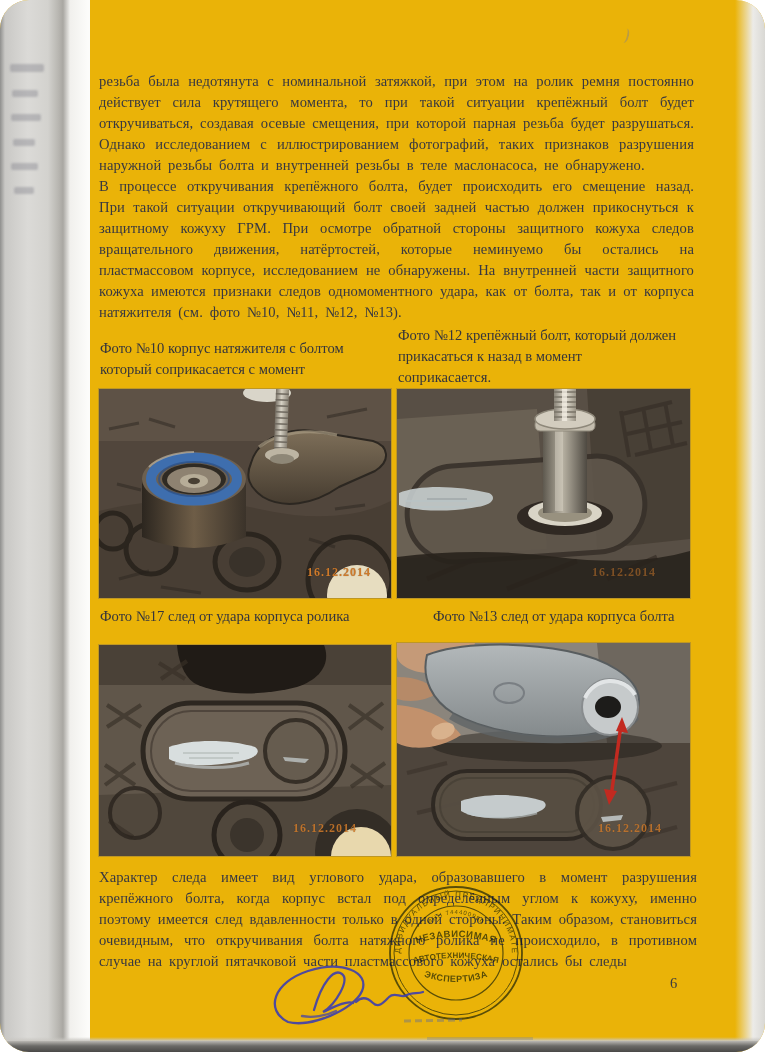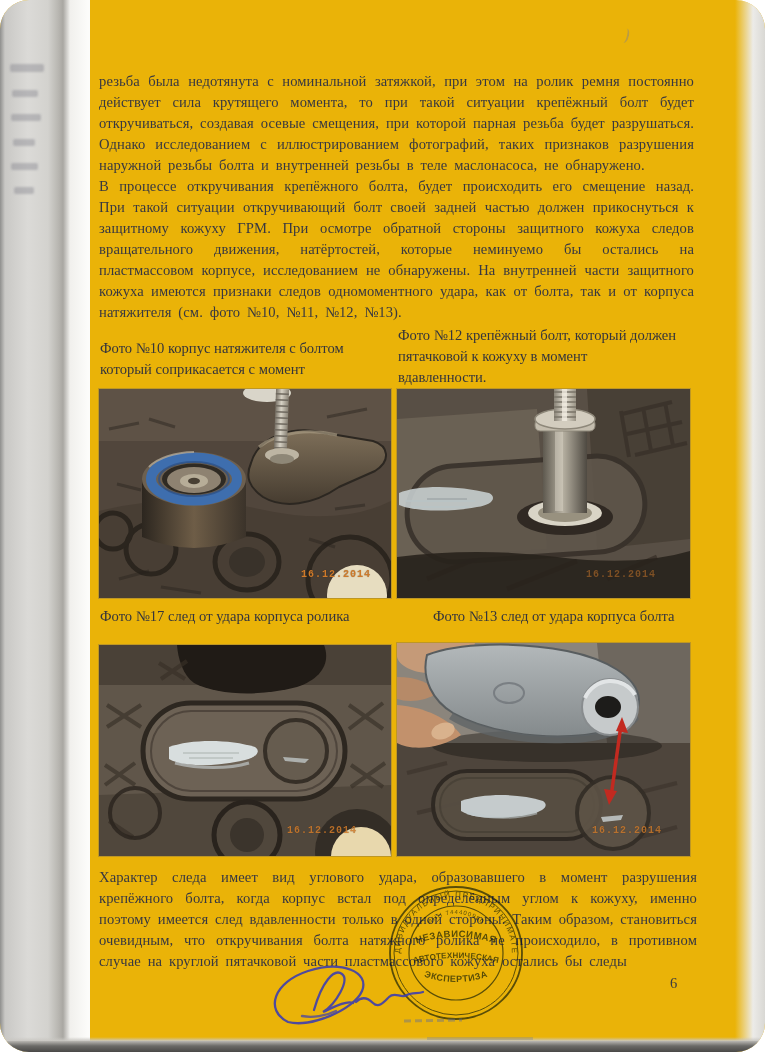--- a/index.html
+++ b/index.html
@@ -24,21 +24,21 @@
     position:absolute;left:99px;width:595px;font-size:14.6px;line-height:21px;
     text-align:justify;word-spacing:3px;letter-spacing:.1px;color:#383841;
   }
   .body-text p{margin:0;}
   .caption{position:absolute;font-size:14.6px;line-height:21px;color:#35353c;}
   .caption div{white-space:nowrap;}
   .photo{position:absolute;overflow:hidden;box-shadow:0 0 0 1px rgba(110,100,88,.35);background:#4a4138;}
   .photo svg{display:block;}
   .photo-date{
     position:absolute;right:20px;bottom:18px;
-    font-family:Liberation Mono, monospace;font-weight:bold;font-size:10px;
+    font-family:Liberation Serif, serif;font-weight:bold;font-size:12px;
     color:#cf7a2a;letter-spacing:1px;text-shadow:0 0 1px rgba(0,0,0,.4);text-align:right;
   }
   .page-number{position:absolute;left:670px;top:975px;font-size:14.5px;color:#3a3a42;}
   .stamp{position:absolute;left:386px;top:883px;width:140px;height:140px;opacity:.8;mix-blend-mode:multiply;}
   .signature{position:absolute;left:260px;top:950px;width:185px;height:95px;opacity:.9;}
   .dash-mark-1{position:absolute;left:404px;top:1019px;width:58px;height:3px;transform:rotate(-1deg);
     background:repeating-linear-gradient(90deg,rgba(100,110,145,.45) 0 7px,rgba(100,110,145,0) 7px 11px);}
   .dash-mark-2{position:absolute;left:427px;top:1037px;width:106px;height:3px;background:rgba(115,125,150,.32);filter:blur(.6px);}
   .dust{position:absolute;left:621px;top:28px;width:6px;height:15px;border-right:2px solid rgba(128,128,140,.45);
     border-radius:50%;transform:rotate(14deg);}
@@ -64,22 +64,22 @@
     <p>резьба была недотянута с номинальной затяжкой,  при этом на ролик ремня  постоянно действует сила крутящего момента, то при такой ситуации крепёжный болт будет откручиваться, создавая осевые смещения, при которой  парная резьба будет разрушаться. Однако исследованием с иллюстрированием фотографий, таких признаков  разрушения наружной резьбы болта и внутренней резьбы в теле маслонасоса, не обнаружено.</p>
     <p>В процессе откручивания крепёжного болта, будет происходить его смещение назад. При такой ситуации откручивающий болт своей задней частью должен прикоснуться к защитному кожуху ГРМ. При осмотре обратной стороны защитного кожуха следов вращательного движения, натёртостей, которые неминуемо бы остались на пластмассовом корпусе,  исследованием не обнаружены. На внутренней части защитного кожуха имеются признаки следов одномоментного удара, как от болта, так и от корпуса натяжителя (см. фото №10, №11, №12, №13).</p>
   </div>
 
   <div class="caption" style="left:100px;top:325px;width:290px;margin-top:13px;">
     <div>Фото №10 корпус натяжителя с болтом</div>
     <div>который соприкасается с момент</div>
   </div>
   <div class="caption" style="left:398px;top:325px;width:292px;">
     <div>Фото №12 крепёжный болт, который должен</div>
-    <div>пятачковой к кожуху в момент</div>
-    <div>вдавленности.</div>
+    <div>прикасаться к назад в момент</div>
+    <div>соприкасается.</div>
   </div>
 
   <div class="photo" style="left:99px;top:389px;width:292px;height:209px;">
     <svg width="292" height="209" viewBox="0 0 292 209">
       <defs>
         <linearGradient id="p10cyl" x1="0" y1="0" x2="1" y2="0">
           <stop offset="0" stop-color="#2c261f"></stop>
             <stop offset=".5" stop-color="#6e5d47"></stop>
             <stop offset="1" stop-color="#3b332a"></stop>
         </linearGradient>

